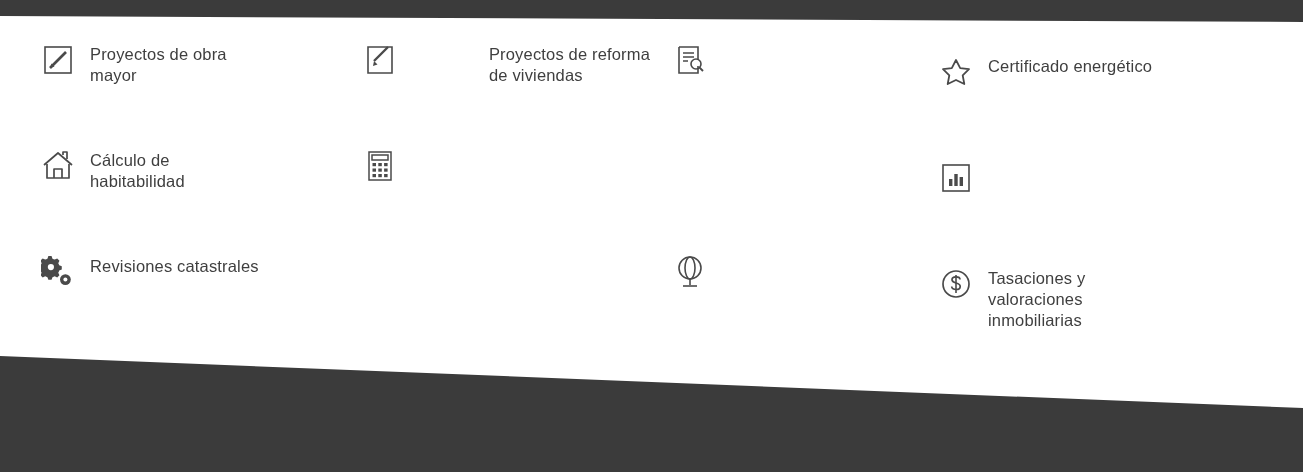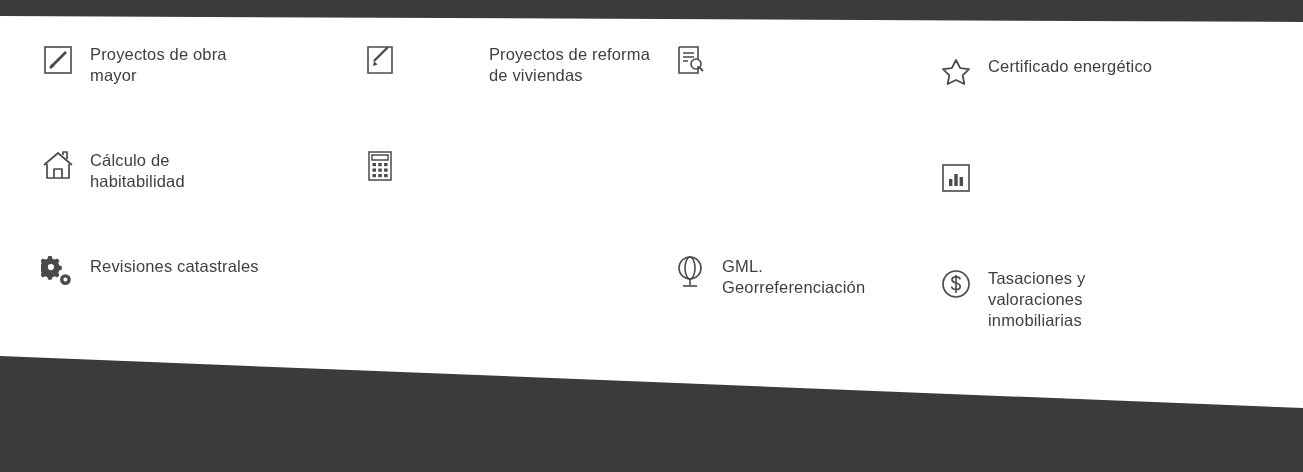--- a/index.html
+++ b/index.html
@@ -194,22 +194,20 @@
 
   <div class="service-item r2 c2">
     <span class="icon-box">
       <svg width="32" height="34" viewBox="0 0 32 34" fill="none" stroke="#4a4a4a" stroke-width="1.6">
         <circle cx="16" cy="13" r="11"></circle>
         <ellipse cx="16" cy="13" rx="5" ry="11"></ellipse>
         <path d="M16 24 V30"></path>
         <path d="M9 31 H23"></path>
       </svg>
     </span>
-    <span class="service-label">GML.
-Georreferenciación</span>
   </div>
 
   <div class="service-item r2 c3">
     <span class="icon-box">
       <svg width="32" height="32" viewBox="0 0 32 32" fill="none" stroke="#4a4a4a" stroke-width="1.7">
         <circle cx="16" cy="16" r="13"></circle>
         <path d="M16 7 V25" stroke-width="1.6"></path>
         <path d="M20 11.5 c0-1.8-1.9-2.6-4-2.6 -2.1 0-4 0.9-4 2.9 0 2.1 2 2.7 4 3.2 2 0.5 4.2 1.1 4.2 3.4 0 2.1-2.1 3.1-4.2 3.1 -2.1 0-4.3-0.9-4.3-3"></path>
       </svg>
     </span>

